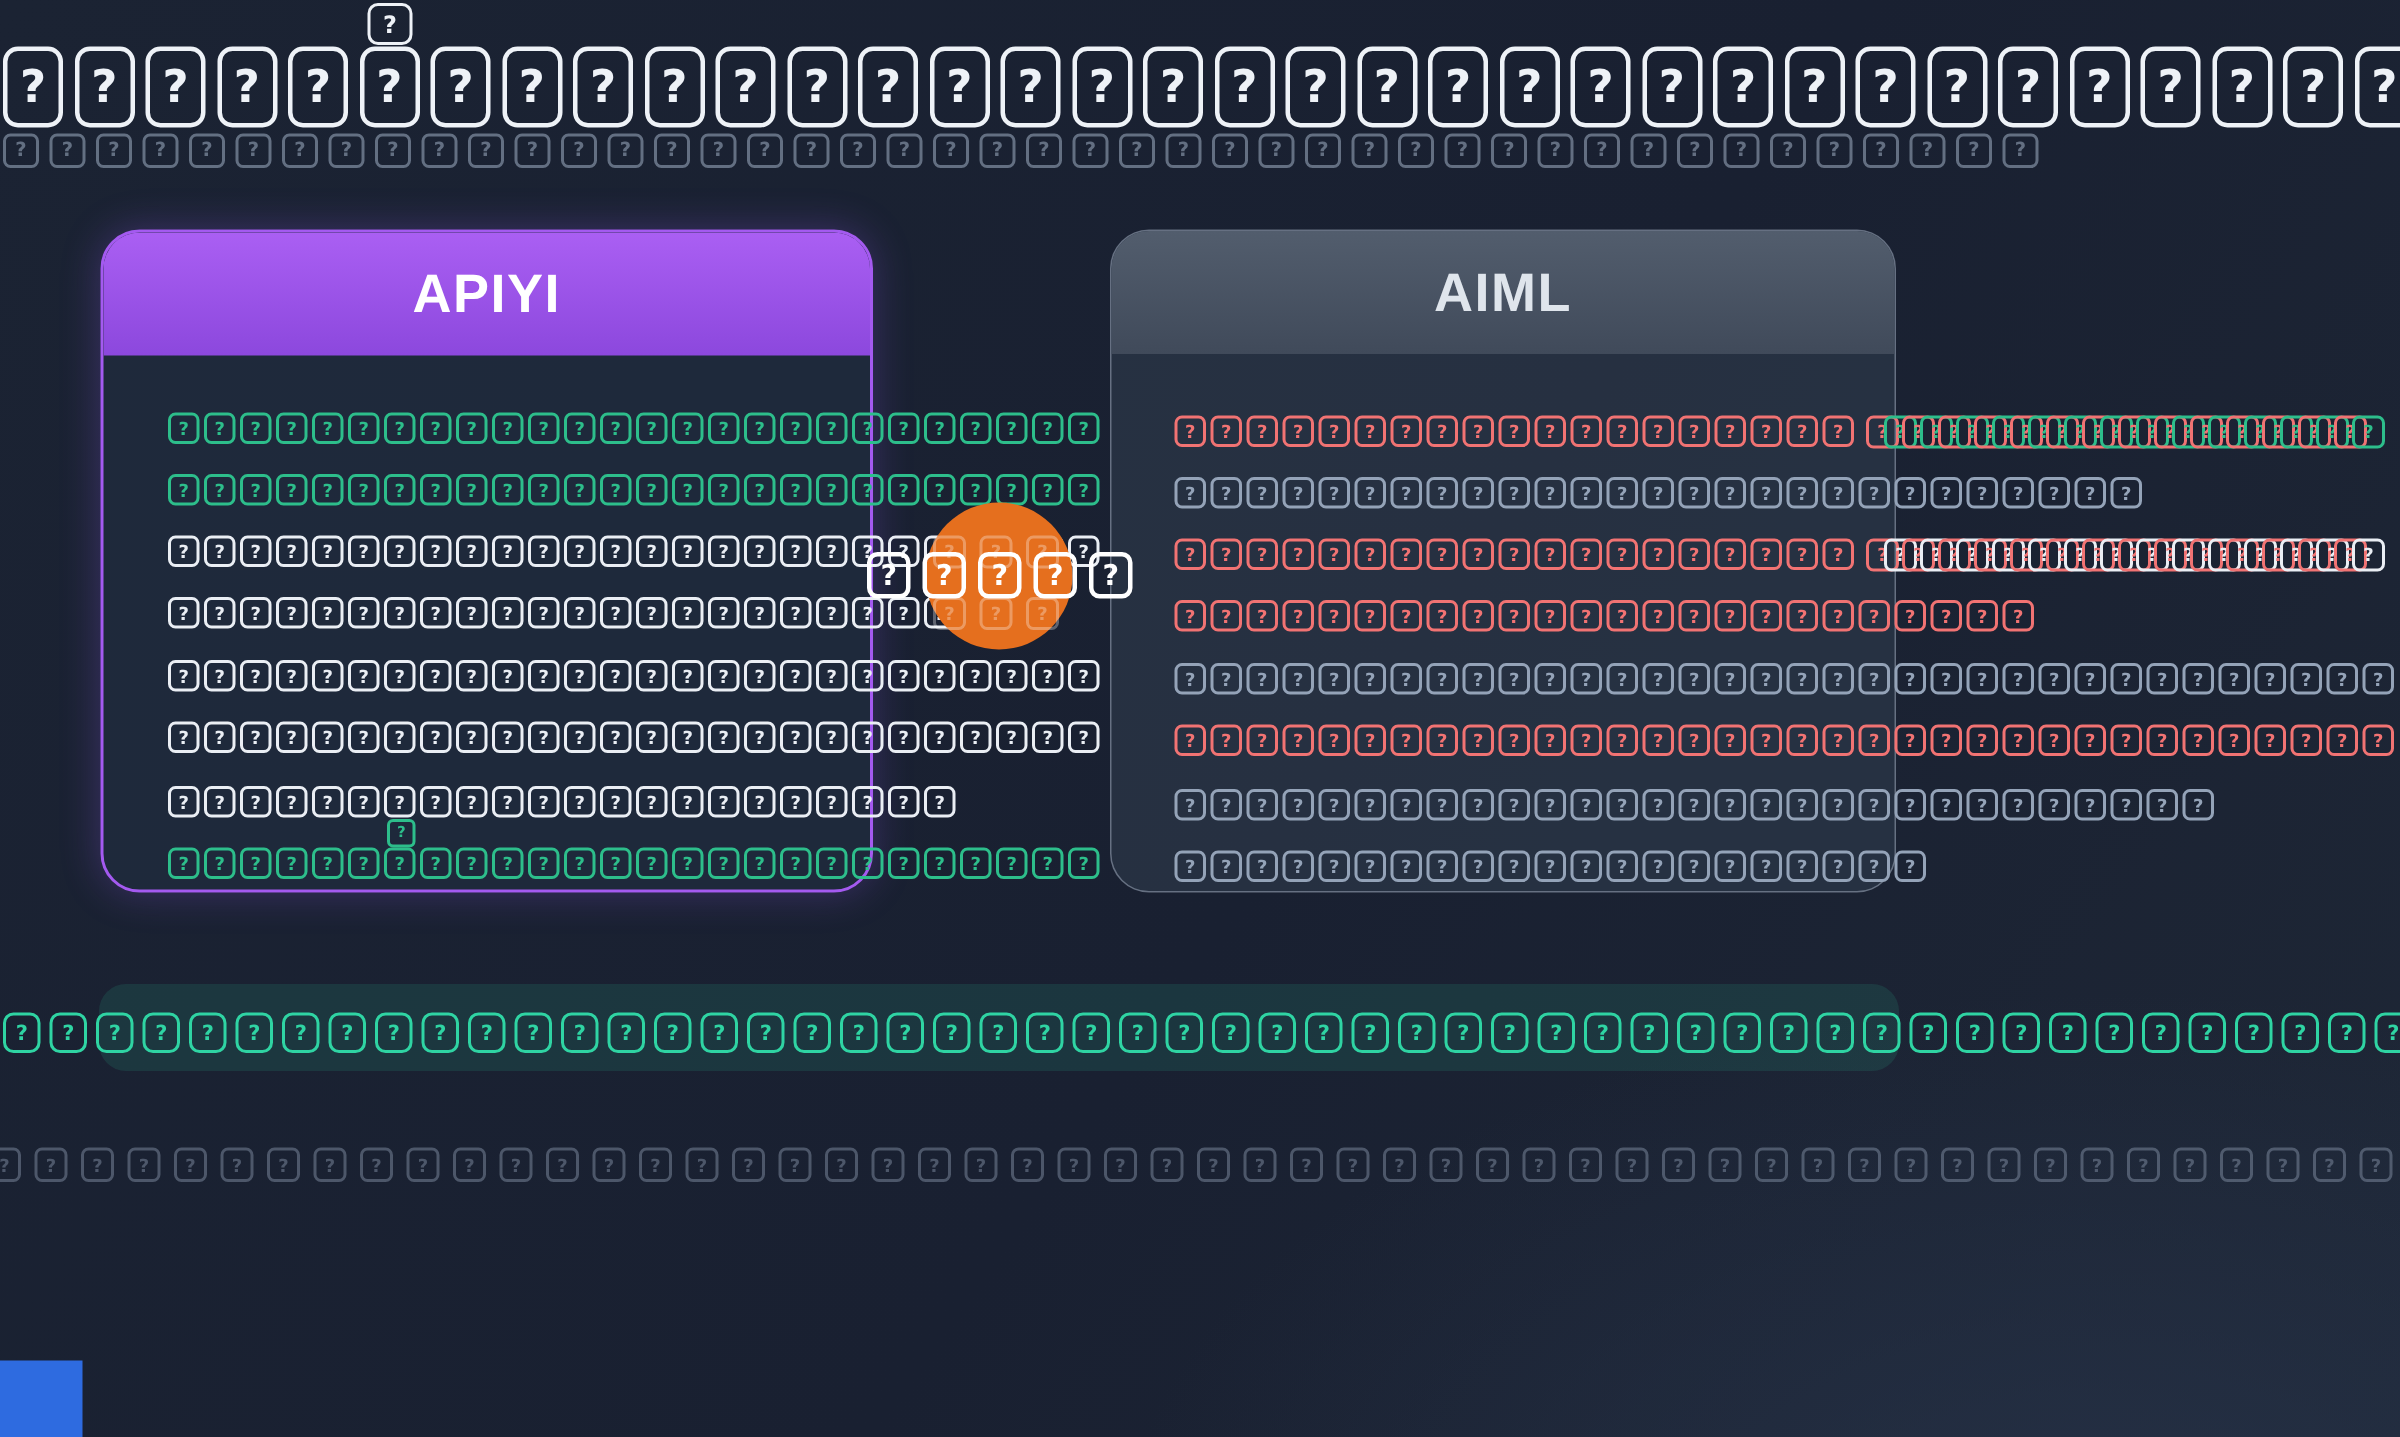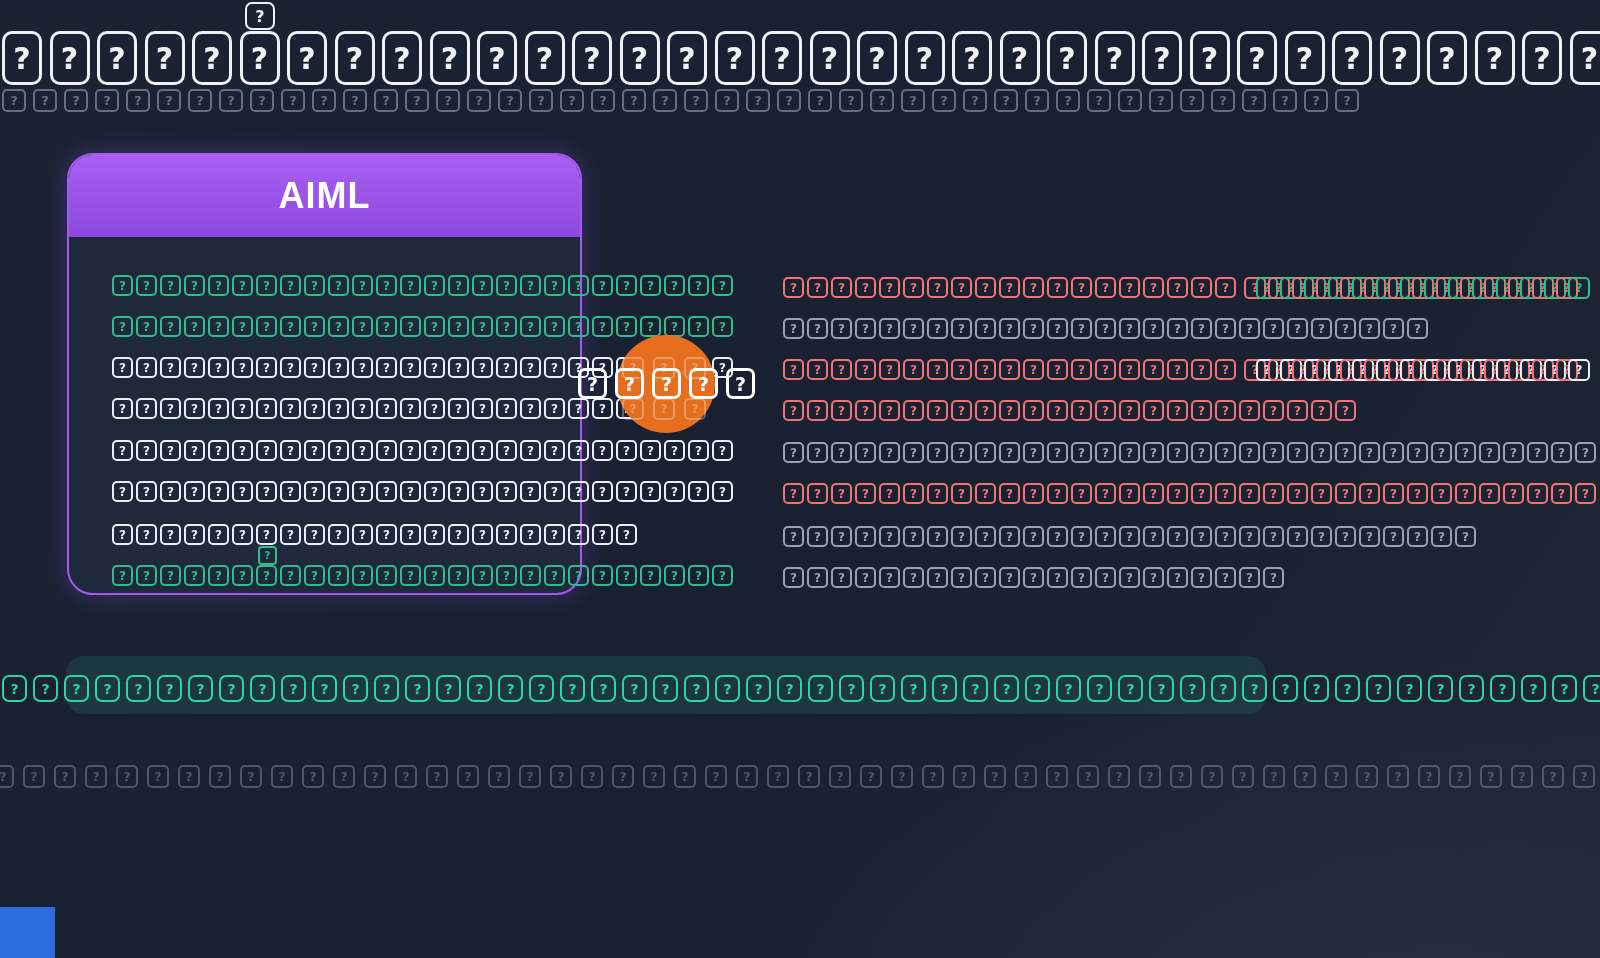--- a/index.html
+++ b/index.html
@@ -37,25 +37,31 @@
   #corner-accent { position:absolute; left:0; top:907px; width:55px; height:51px;
       background:#2e6be0; z-index:5; }
 </style>
 </head>
 <body>
 
 <div id="stage">
 
   <section class="card" id="apiyi-card">
     <header class="card-header">
+      <span>APIYI</span>
+    </header>
+    <div class="card-body"></div>
+  </section>
+
+  <section class="card" id="aiml-card">
+    <header class="card-header">
       <span>AIML</span>
     </header>
     <div class="card-body"></div>
   </section>
-
 
   <div id="vs-circle"></div>
 
   <div id="summary-banner"></div>
 
   <div id="corner-accent" title="#2e6be0" style="background: rgb(46, 107, 224);"></div>
 
 <div class="tofu-row" style="left: 245px; top: 2px;">
       <span class="tofu" style="left: 0px; width: 30px; height: 28px; border-width: 2.5px; border-radius: 7px; font-size: 16px; color: rgb(238, 242, 247);">?</span>
     </div>

